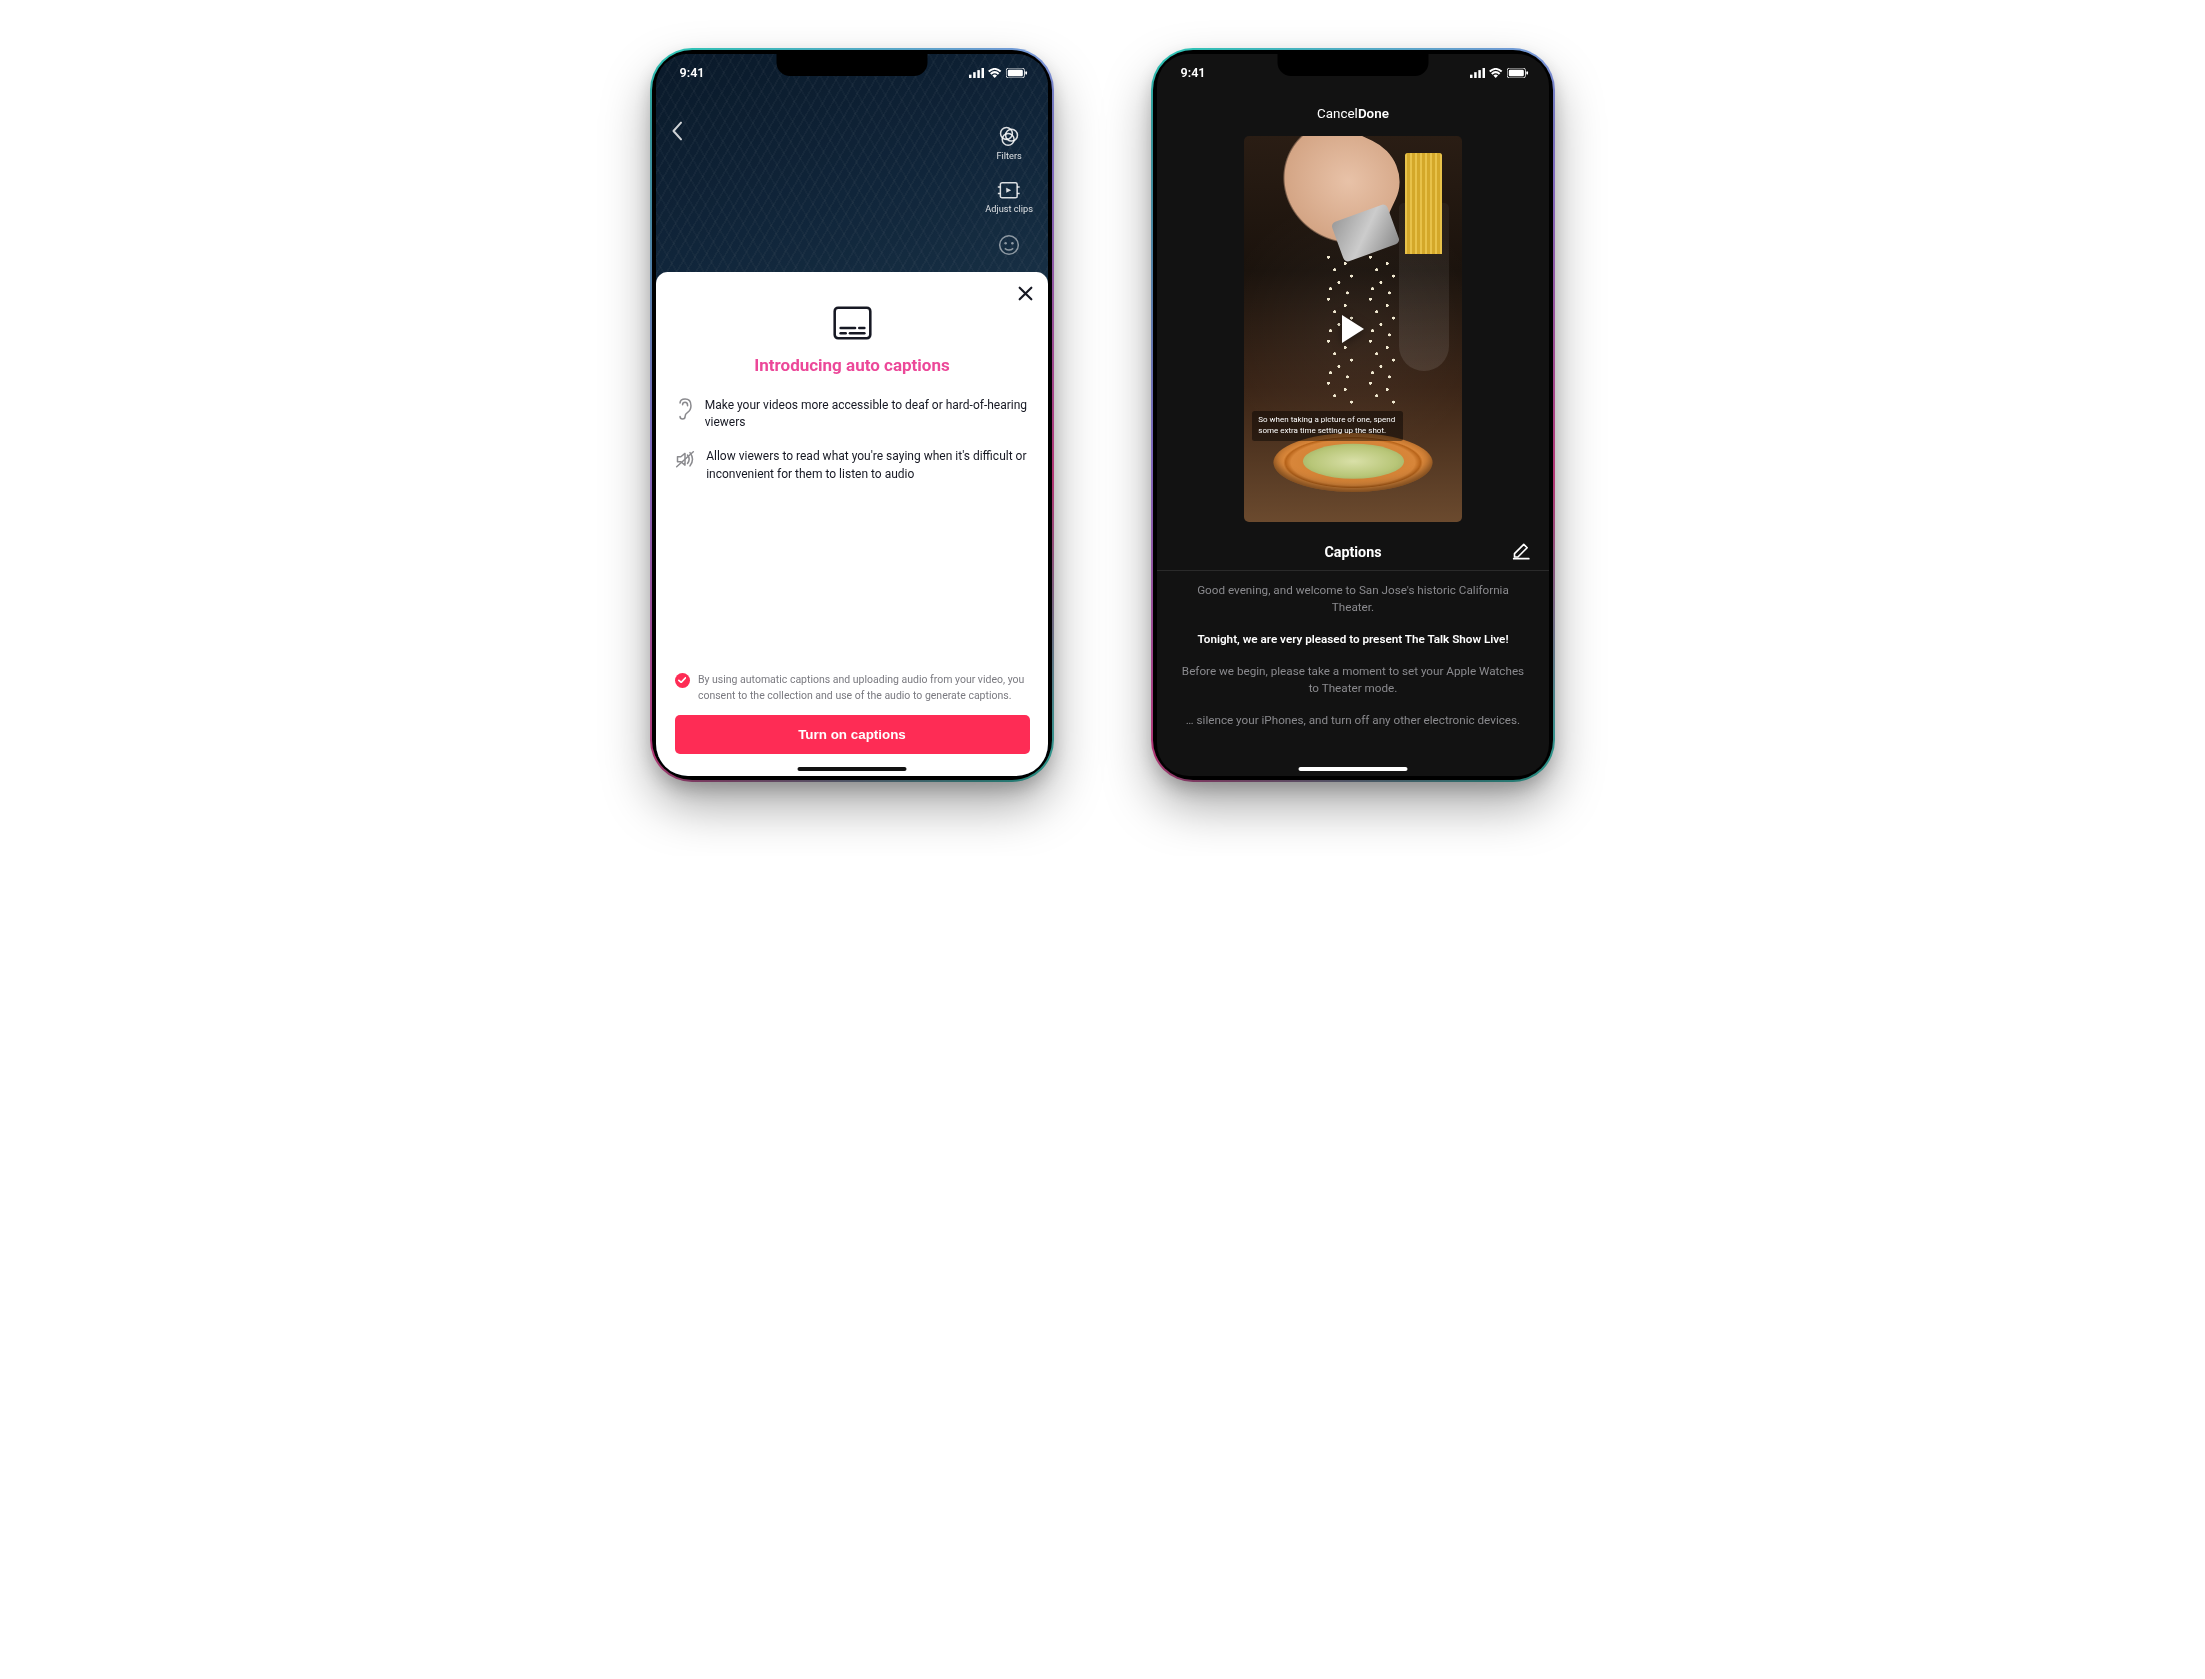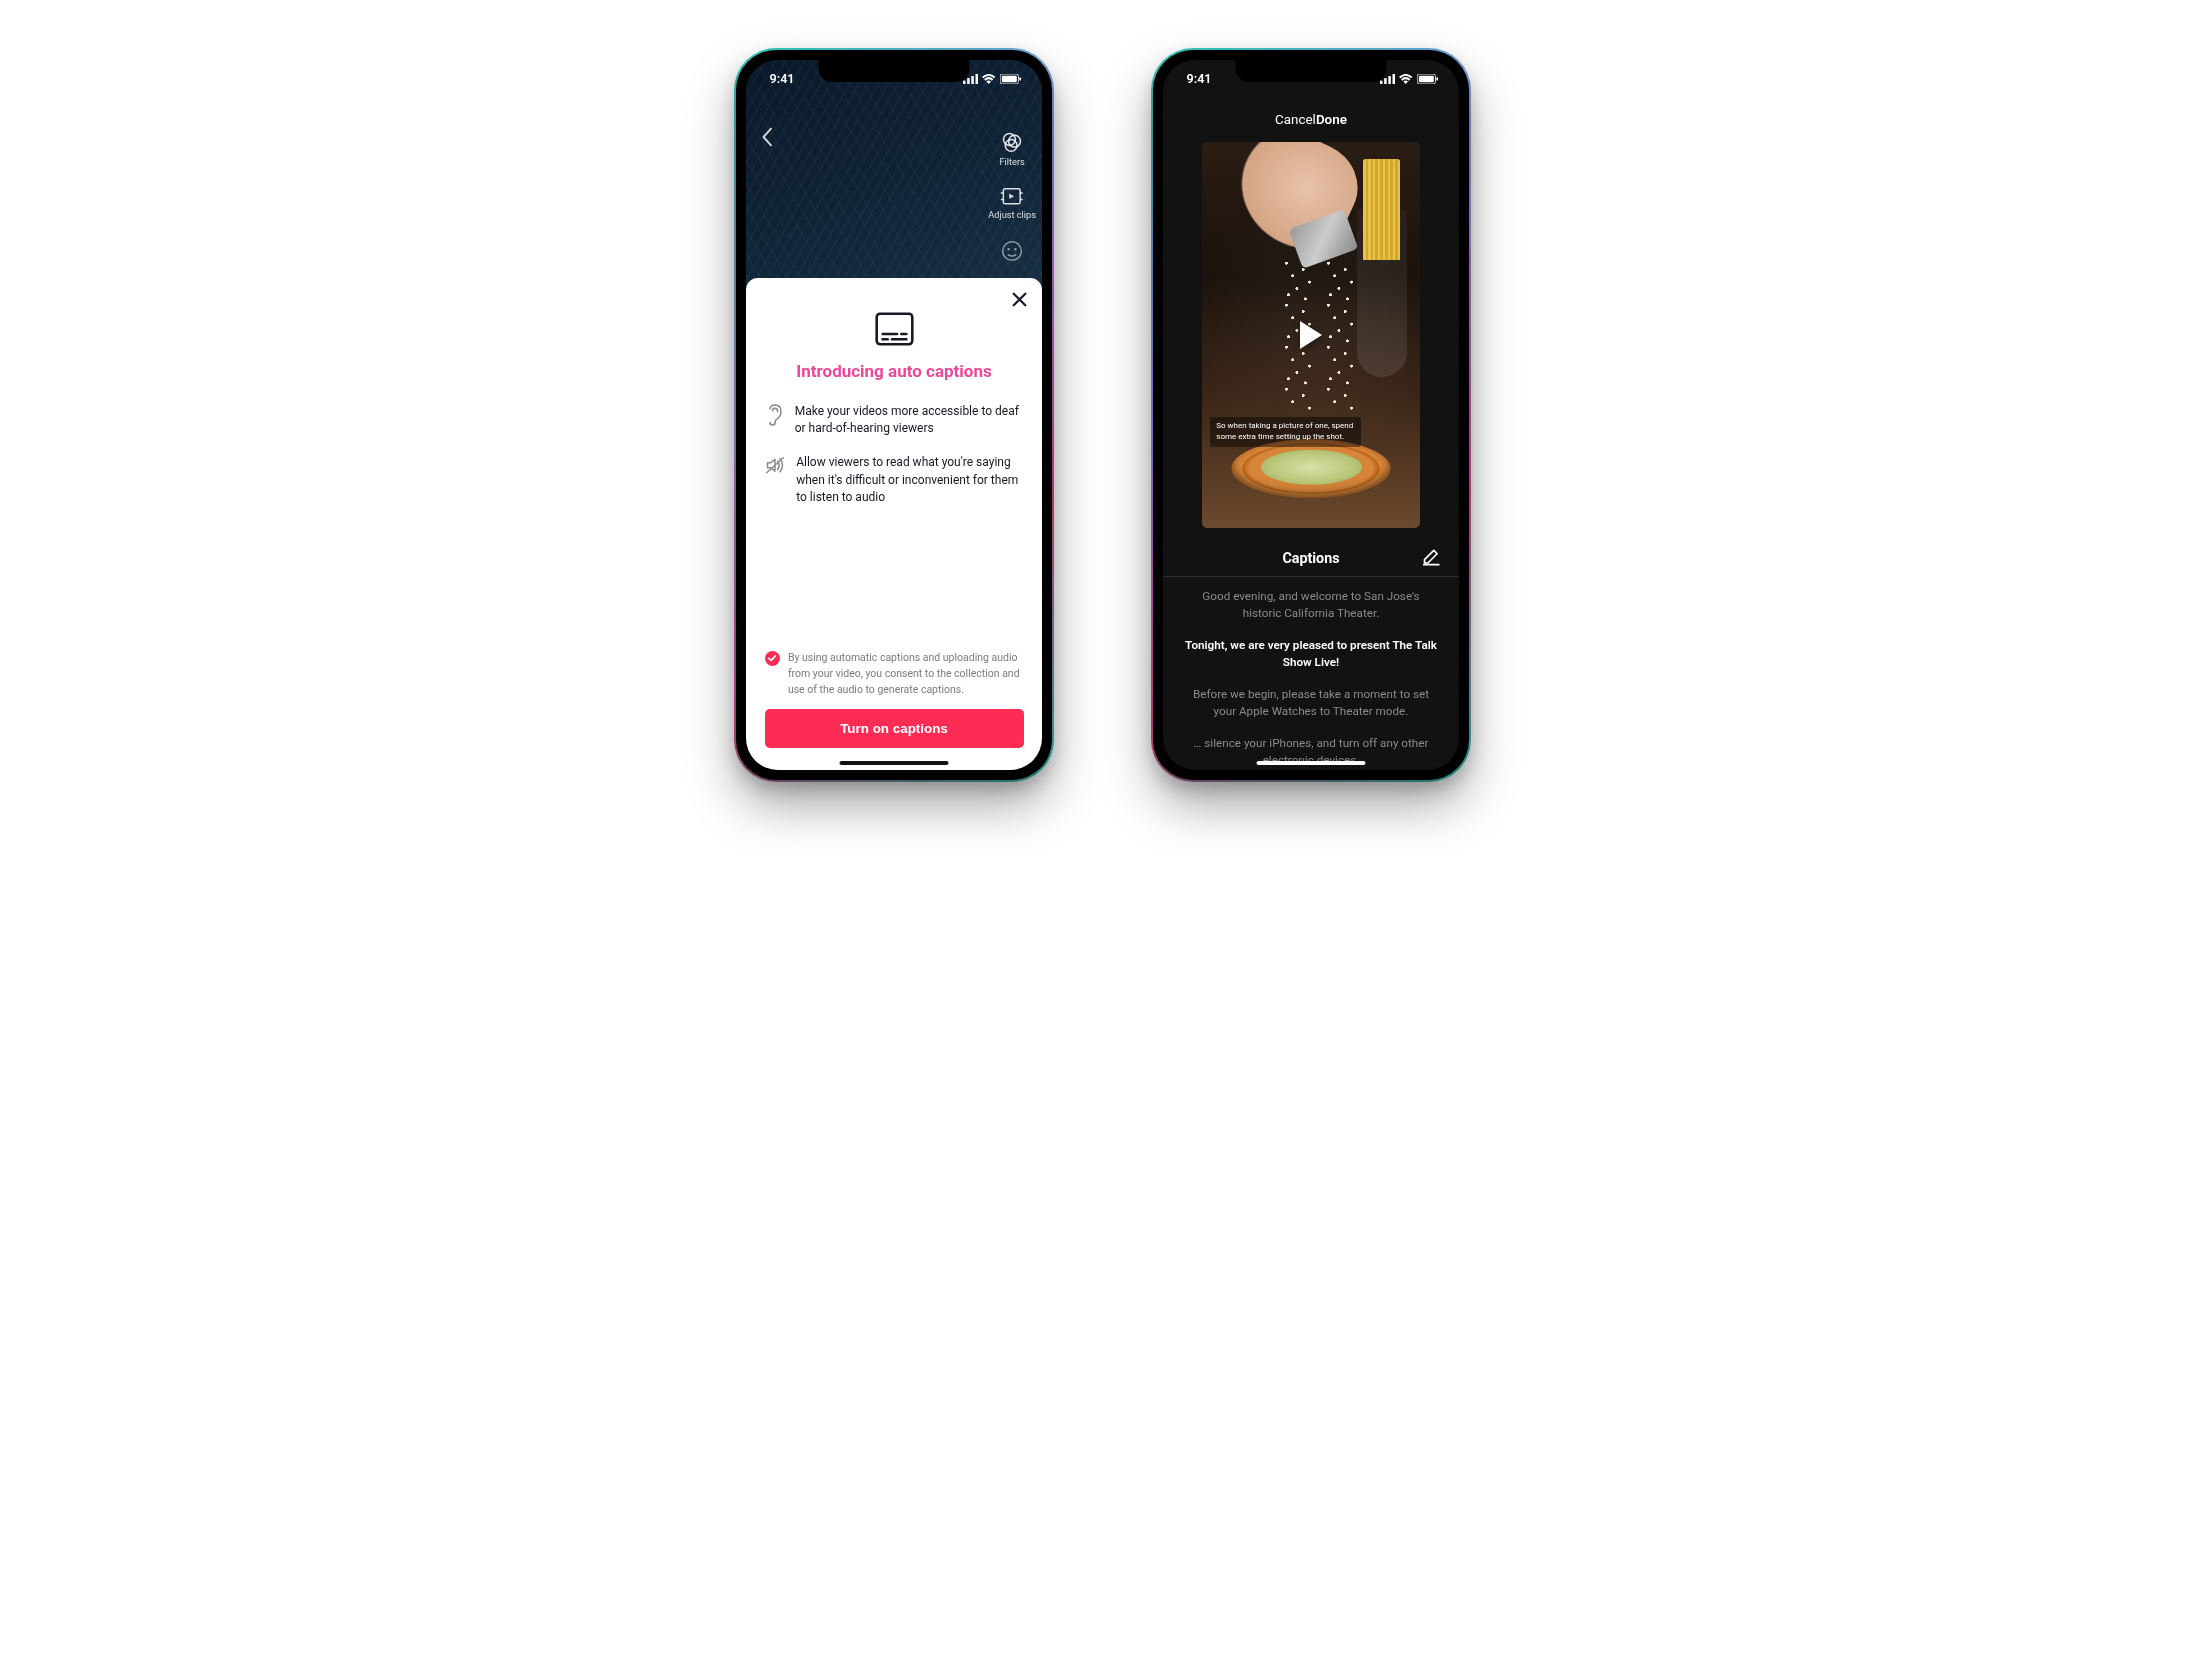--- a/index.html
+++ b/index.html
@@ -6,25 +6,25 @@
   body {
     background: #fff;
     font-family: -apple-system, BlinkMacSystemFont, "Segoe UI", Roboto, Helvetica, Arial, sans-serif;
     display: flex;
     justify-content: center;
     align-items: flex-start;
     gap: 101px;
     padding: 50px 34px 76px;
   }
   .phone {
-    width: 316px;
+    width: 400px;
     height: 730px;
     border-radius: 40px;
     background: #000;
-    padding: 10px;
+    padding: 4px;
     box-shadow: 0 25px 50px rgba(0,0,0,.35), 0 8.4px 17px rgba(0,0,0,.2);
     position: relative;
   }
   .phone::before {
     content: "";
     position: absolute;
     inset: -1.7px;
     border-radius: 42px;
     background: linear-gradient(145deg,#2dd4bf 0%,#a78bfa 40%,#ec4899 70%,#2dd4bf 100%);
     z-index: -1;
@@ -81,21 +81,21 @@
       repeating-linear-gradient(120deg, rgba(255,255,255,.05) 0 1.7px, transparent 1.7px 8.4px),
       repeating-linear-gradient(60deg, rgba(255,255,255,.04) 0 1.7px, transparent 1.7px 11.7px);
   }
   .p1-overlay { position:absolute; inset:0; background: rgba(0,0,0,.35); }
   .p1-back {
     position: absolute; top: 67px; left: 15px;
     color: rgba(255,255,255,.8);
     z-index: 20;
   }
   .p1-sidebar {
-    position: absolute; top: 71px; right: 6px;
+    position: absolute; top: 71px; right: 15px;
     display: flex; flex-direction: column; gap: 20px;
     align-items: center;
     color: rgba(255,255,255,.85);
     font-size: 9.2px;
     z-index: 20;
   }
   .p1-side-item { display:flex; flex-direction:column; align-items:center; gap:3.4px; }
   .sheet {
     position: absolute;
     left: 0; right: 0; bottom: 0;

